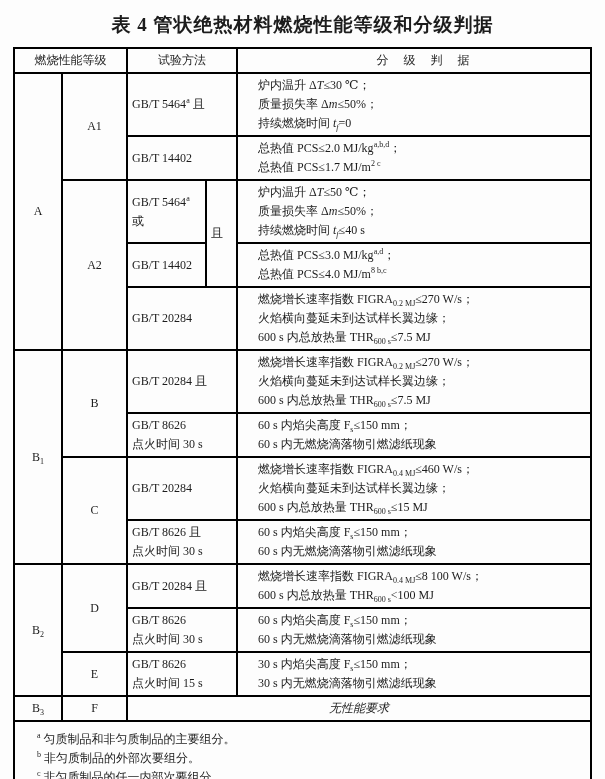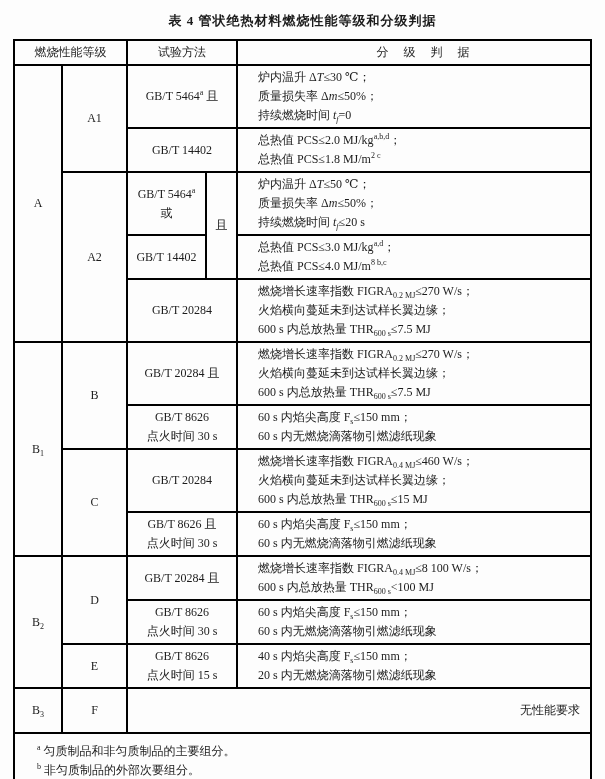--- a/index.html
+++ b/index.html
@@ -8,21 +8,21 @@
     width: 605px; height: 779px;
     background: #fdfdfd;
     font-family: "Liberation Serif", "DejaVu Serif", serif;
     color: #1c1c1c;
     padding-top: 12px;
     overflow: hidden;
   }
   .title {
     text-align: center;
     font-weight: bold;
-    font-size: 13px;
+    font-size: 19px;
     letter-spacing: 1px;
     margin-bottom: 9px;
   }
   table.spec {
     width: 577px;
     margin: 0 auto;
     border-collapse: collapse;
     table-layout: fixed;
     font-size: 12px;
   }
@@ -30,23 +30,23 @@
     border: 2px solid #000000;
     vertical-align: middle;
     font-weight: normal;
     line-height: 19px;
   }
   
   table.spec { border: 2px solid #2e2e2e; }
   tr.group-start td { border-top: 2px solid #3a3a3a; }
   thead th { border-bottom: 2px solid #3a3a3a; height: 25px; text-align: center; }
   .cell-criteria { text-align: left; padding: 2px 20px; }
-  .cell-method { text-align: center; padding: 2px 4px; }
+  .cell-method { padding: 2px 4px; }
   .cell-grade { text-align: center; }
-  .cell-f-req { text-align: right; padding: 12px 10px; }
+  .cell-f-req { text-align: center; padding: 2px 10px; font-style: italic; }
   td.h3 { height: 61px; }
   td.h2 { height: 42px; }
   td.h1 { height: 24px; margin-top: 39px; }
   sup, sub { font-size: 8px; line-height: 0; }
   sup { vertical-align: super; }
   sub { vertical-align: sub; }
   .it { font-style: italic; }
   .hdr-criteria { letter-spacing: 6px; padding-left: 24px; }
   .footnote-cell {
     padding: 8px 8px 8px 22px;
@@ -92,38 +92,38 @@
             <div class="ln"><span>质量损失率 Δ</span><span class="it">m</span><span>≤50%；</span></div>
             <div class="ln"><span>持续燃烧时间 </span><span class="it">t</span><sub class="it">f</sub><span>=0</span></div>
           </td>
       </tr>
       <tr>
         <td colspan="2" class="cell-method h2">
             <div class="ln"><span>GB/T 14402</span></div>
           </td>
         <td class="cell-criteria h2">
             <div class="ln"><span>总热值 PCS≤2.0 MJ/kg</span><sup>a,b,d</sup><span>；</span></div>
-            <div class="ln"><span>总热值 PCS≤1.8 MJ/m</span><sup>2 c</sup></div>
+            <div class="ln"><span>总热值 PCS≤1.7 MJ/m</span><sup>2 c</sup></div>
           </td>
       </tr>
 
       <tr>
         <td rowspan="3" class="cell-grade">
             <div class="ln"><span>A2</span></div>
           </td>
         <td class="cell-method h3">
             <div class="ln"><span>GB/T 5464</span><sup>a</sup><span> 或</span></div>
           </td>
         <td rowspan="2" class="cell-method">
             <div class="ln"><span>且</span></div>
           </td>
         <td class="cell-criteria h3">
             <div class="ln"><span>炉内温升 Δ</span><span class="it">T</span><span>≤50 ℃；</span></div>
             <div class="ln"><span>质量损失率 Δ</span><span class="it">m</span><span>≤50%；</span></div>
-            <div class="ln"><span>持续燃烧时间 </span><span class="it">t</span><sub class="it">f</sub><span>≤20 s</span></div>
+            <div class="ln"><span>持续燃烧时间 </span><span class="it">t</span><sub class="it">f</sub><span>≤40 s</span></div>
           </td>
       </tr>
       <tr>
         <td class="cell-method h2">
             <div class="ln"><span>GB/T 14402</span></div>
           </td>
         <td class="cell-criteria h2">
             <div class="ln"><span>总热值 PCS≤3.0 MJ/kg</span><sup>a,d</sup><span>；</span></div>
             <div class="ln"><span>总热值 PCS≤4.0 MJ/m</span><sup>8 b,c</sup></div>
           </td>
@@ -218,22 +218,22 @@
 
       <tr>
         <td class="cell-grade">
             <div class="ln"><span>E</span></div>
           </td>
         <td colspan="2" class="cell-method h2">
             <div class="ln"><span>GB/T 8626</span></div>
             <div class="ln"><span>点火时间 15 s</span></div>
           </td>
         <td class="cell-criteria h2">
-            <div class="ln"><span>40 s 内焰尖高度 F</span><sub>s</sub><span>≤150 mm；</span></div>
-            <div class="ln"><span>20 s 内无燃烧滴落物引燃滤纸现象</span></div>
+            <div class="ln"><span>30 s 内焰尖高度 F</span><sub>s</sub><span>≤150 mm；</span></div>
+            <div class="ln"><span>30 s 内无燃烧滴落物引燃滤纸现象</span></div>
           </td>
       </tr>
 
       <tr class="group-start">
         <td class="cell-grade h1">
             <div class="ln"><span>B</span><sub>3</sub></div>
           </td>
         <td class="cell-grade h1">
             <div class="ln"><span>F</span></div>
           </td>

